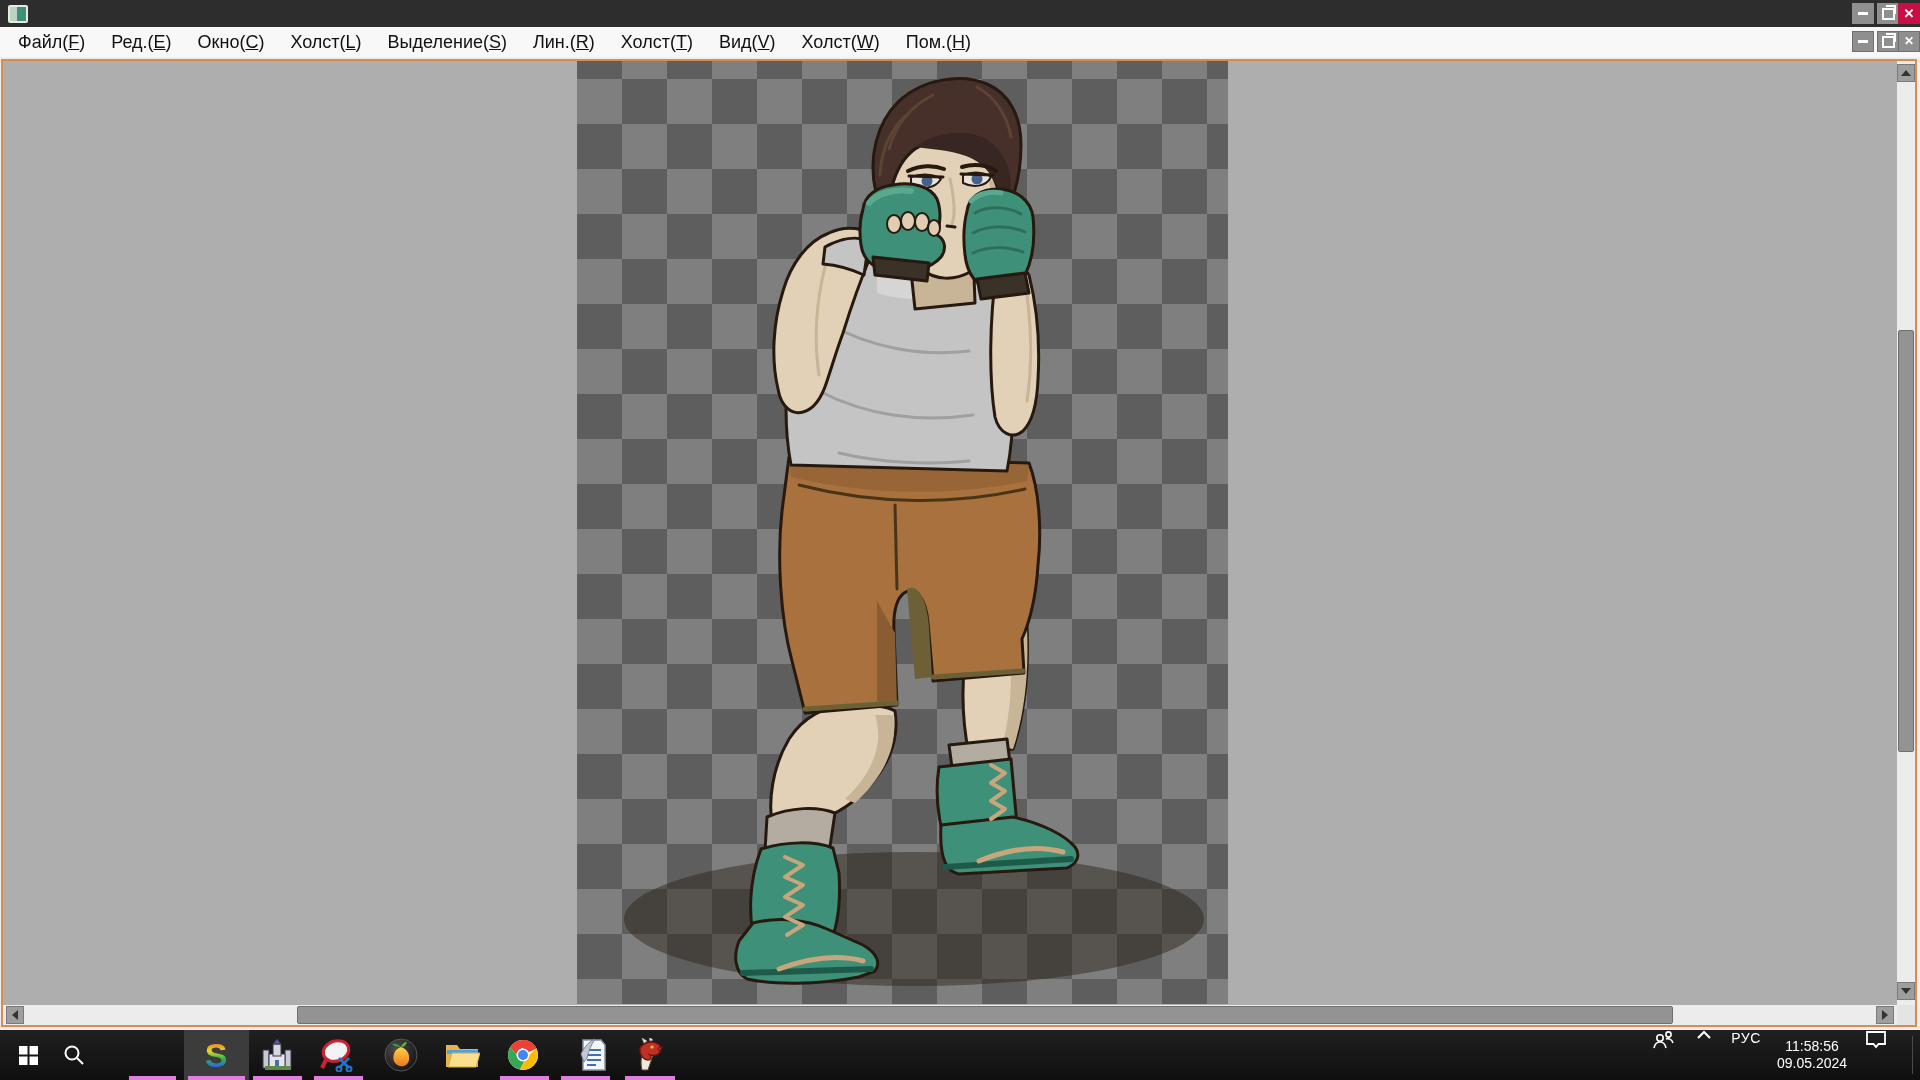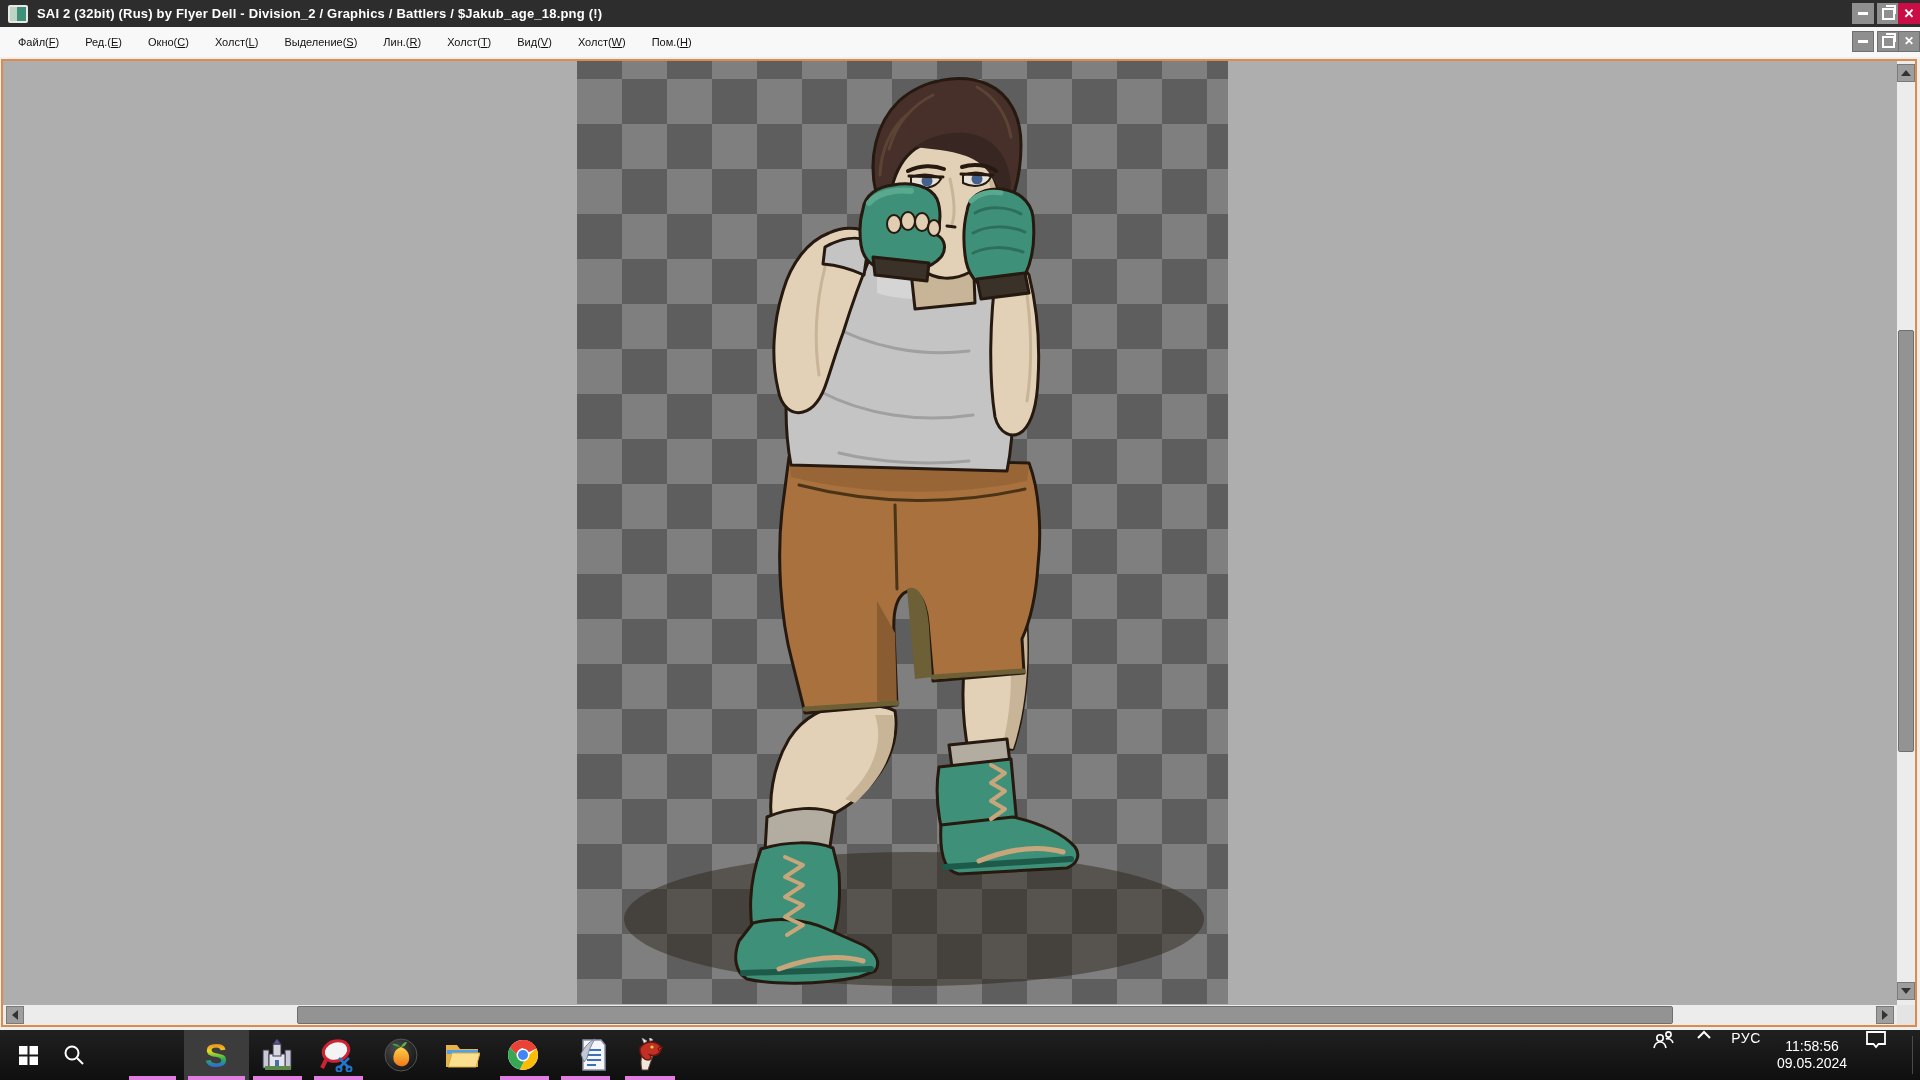--- a/index.html
+++ b/index.html
@@ -13,21 +13,21 @@
   .title-text{color:#ffffff;font-size:13px;font-weight:bold;margin-left:9px;letter-spacing:.2px;}
   .win-btn{position:absolute;top:3px;width:22px;height:21px;display:flex;align-items:center;
            justify-content:center;color:#fff;font-size:12px;font-weight:bold;background:#8f8f8f;}
   .win-btn.min{left:1852px;} .win-btn.res{left:1877px;} .win-btn.close{left:1898px;background:#c90e46;}
   .glyph-min{width:10px;height:3px;background:#fff;}
   .glyph-res{position:relative;width:9px;height:8px;border:2px solid #fff;background:transparent;}
   .glyph-res:before{content:"";position:absolute;left:2px;top:-5px;width:8px;height:7px;border:2px solid #fff;border-bottom:none;border-left:none;}
   .glyph-x{font-size:13px;line-height:13px;font-weight:bold;color:#fff;}
   
   .menubar{position:absolute;left:0;top:27px;width:1920px;height:30px;background:#f8f8f8;
-           display:flex;align-items:center;font-size:11px;color:#111;padding-left:5px;box-sizing:border-box;}
+           display:flex;align-items:center;font-size:18px;color:#111;padding-left:5px;box-sizing:border-box;}
   .menu-item{padding:0 13px;height:100%;display:flex;align-items:center;cursor:default;}
   .menu-item .u{text-decoration:underline;}
   .mdi-btn{position:absolute;top:31px;width:22px;height:21px;background:#8f8f8f;border:1px solid #6f6f6f;
            box-sizing:border-box;display:flex;align-items:center;justify-content:center;}
   .mdi-btn.min{left:1852px;} .mdi-btn.res{left:1877px;} .mdi-btn.close{left:1898px;}
   .mdi-btn .glyph-x{font-size:12px;}
   
   .doc-window{position:absolute;left:1px;top:59px;width:1912px;height:964px;border:2px solid #dd8a4c;background:#aeaeae;}
   .canvas{position:absolute;left:0;top:0;width:1894px;height:944px;background:#aeaeae;overflow:hidden;}
   .checker{position:absolute;left:574px;top:0;width:651px;height:943px;
@@ -59,21 +59,20 @@
   .clock{display:flex;flex-direction:column;align-items:center;font-size:14px;line-height:17px;}
   .divider{position:absolute;left:1912px;top:6px;width:1px;height:38px;background:#4a4a4a;}
 </style>
 </head>
 <body>
 
 <div class="screen">
 
   <div class="titlebar">
     <div class="app-icon"></div>
-    <div class="title-text">SAI 2 (32bit) (Rus) by Flyer Dell - Division_2 / Graphics / Battlers / $Jakub_age_18.png (!)</div>
   </div>
   <div class="win-btn min">
       <div class="glyph-min"></div>
     </div>
   <div class="win-btn res">
       <div class="glyph-res"></div>
     </div>
   <div class="win-btn close">
       <div class="glyph-x">✕</div>
     </div>

